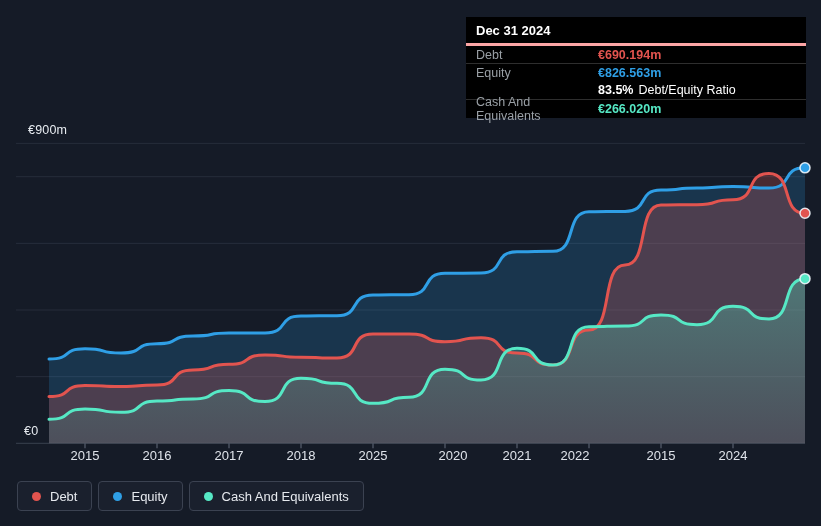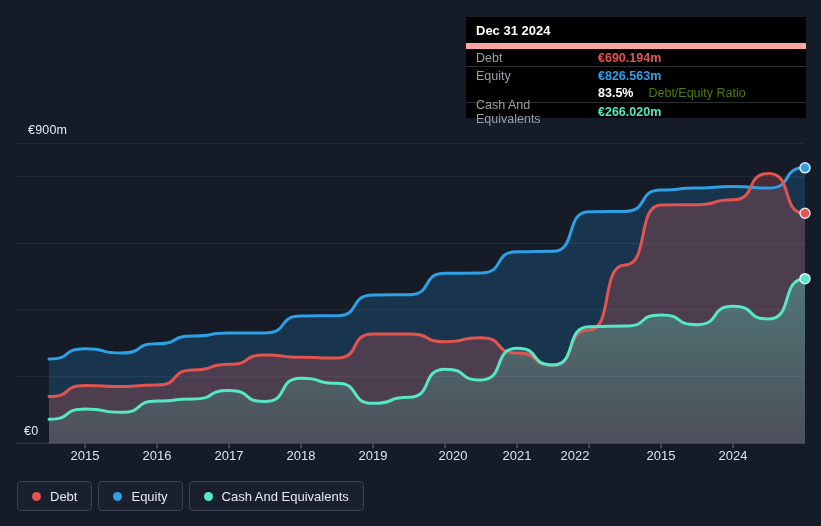--- a/index.html
+++ b/index.html
@@ -19,28 +19,28 @@
   .xlab{
     position:absolute;top:0;width:44px;margin-left:-22px;text-align:center;
     color:#dfe3ea;font-size:13px;
   }
   .tooltip{
     position:absolute;left:466px;top:17px;width:340px;height:101px;
     background:#000;box-sizing:border-box;color:#fff;font-size:12.5px;
   }
   .tt-title{
     font-weight:bold;font-size:13px;color:#fff;
-    padding:6px 10px 5px 10px;border-bottom:6px solid #fca5a5;
+    padding:6px 10px 5px 10px;border-bottom:3px solid #fca5a5;
   }
   .tt-row{display:flex;align-items:center;height:16px;padding:0 10px;}
   .tt-row.bordered{border-bottom:1px solid #2e2e2e;}
   .tt-label{width:122px;color:#9aa0a6;flex:none;}
   .tt-value{font-weight:bold;}
   .tt-ratio-pct{font-weight:bold;color:#fff;}
-  .tt-ratio-text{color:#4d7c0f;margin-left:15px;}
+  .tt-ratio-text{color:#ffffff;margin-left:5px;}
   .legend{position:absolute;left:17px;top:481px;display:flex;gap:6px;}
   .pill{
     display:inline-flex;align-items:center;height:30px;box-sizing:border-box;
     padding:0 14px;border:1px solid #3b4251;border-radius:4px;
     background:#1a202d;color:#e6e9ee;font-size:13px;cursor:pointer;
   }
   .dot{width:9px;height:9px;border-radius:50%;margin-right:9px;flex:none;}
 </style>
 </head>
 <body>
@@ -79,21 +79,21 @@
     <circle cx="805" cy="278.665169" r="5" fill="#56e8c5" stroke="rgba(240,246,252,0.9)" stroke-width="1.5"></circle>
   </svg>
 
 <div class="ylab top">€900m</div>
 <div class="ylab bottom">€0</div>
 <div id="x-axis">
     <div class="xlab" style="left: 85px;">2015</div>
     <div class="xlab" style="left: 157px;">2016</div>
     <div class="xlab" style="left: 229px;">2017</div>
     <div class="xlab" style="left: 301px;">2018</div>
-    <div class="xlab" style="left: 373px;">2019</div>
+    <div class="xlab" style="left: 373px;">2025</div>
     <div class="xlab" style="left: 453px;">2020</div>
     <div class="xlab" style="left: 517px;">2021</div>
     <div class="xlab" style="left: 575px;">2022</div>
     <div class="xlab" style="left: 661px;">2015</div>
     <div class="xlab" style="left: 733px;">2024</div>
   </div>
 
 <div class="tooltip">
   <div class="tt-title">Dec 31 2024</div>
   <div class="tt-row bordered" style="height:17px">

